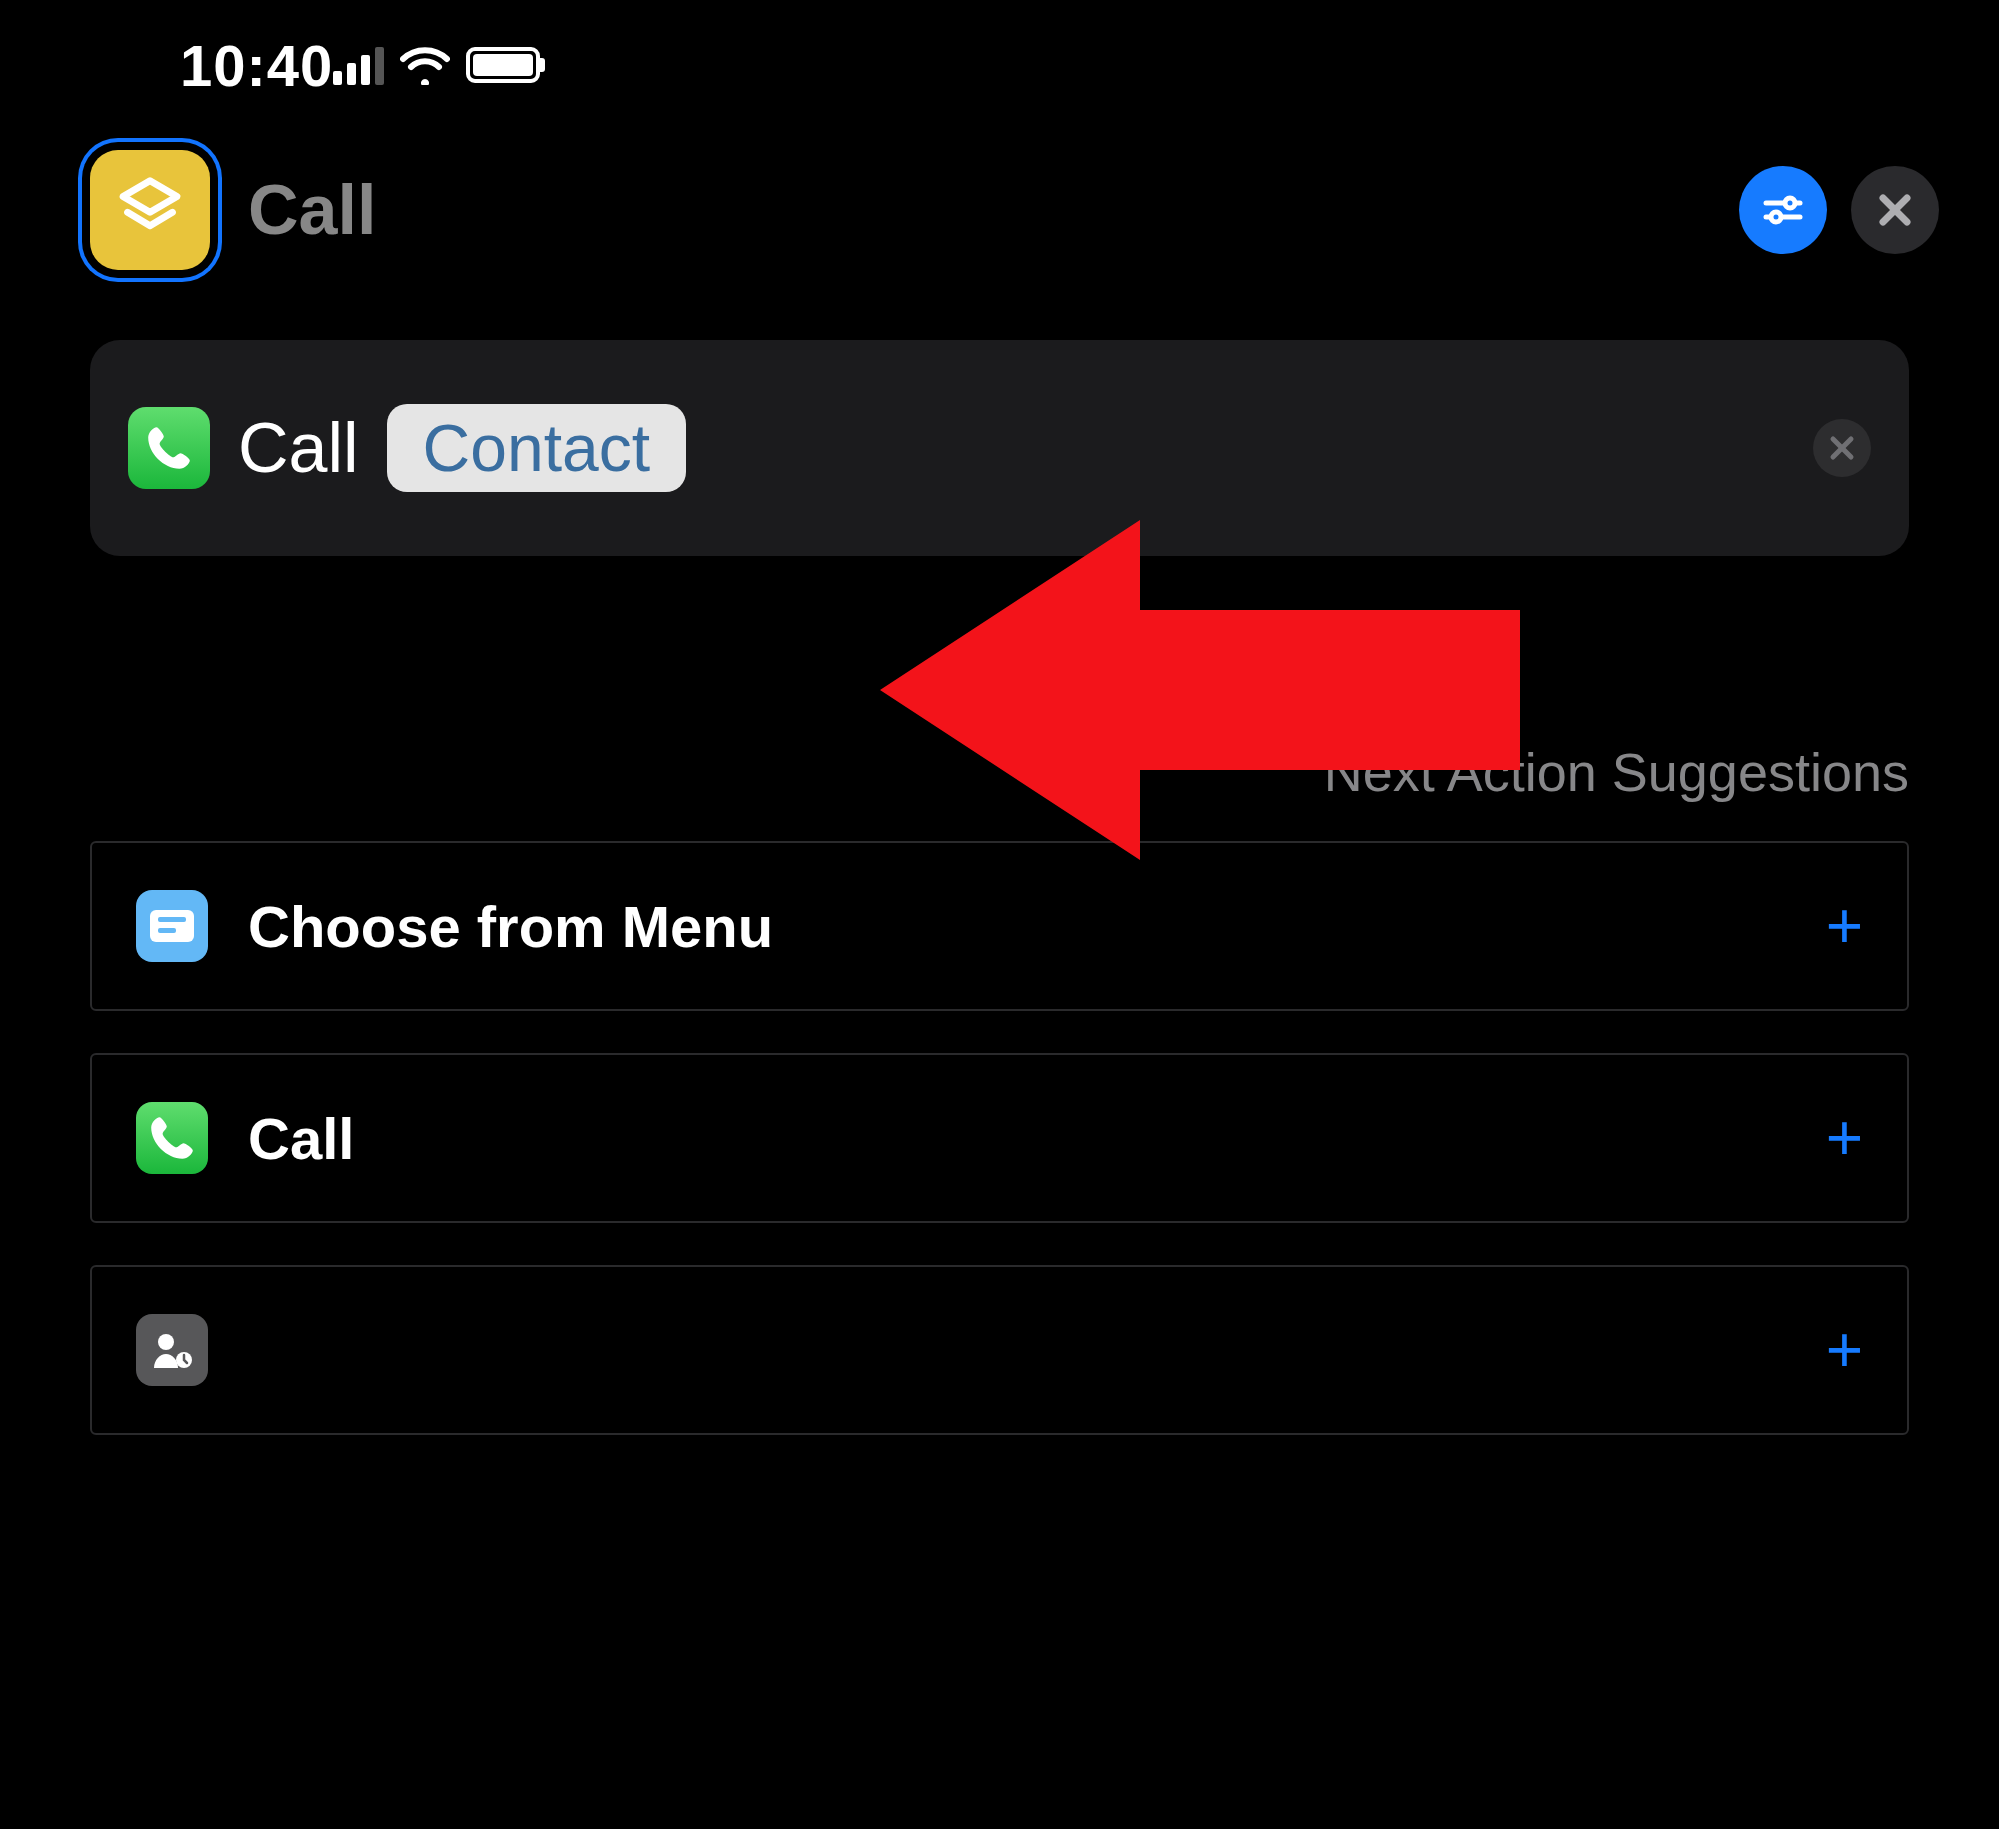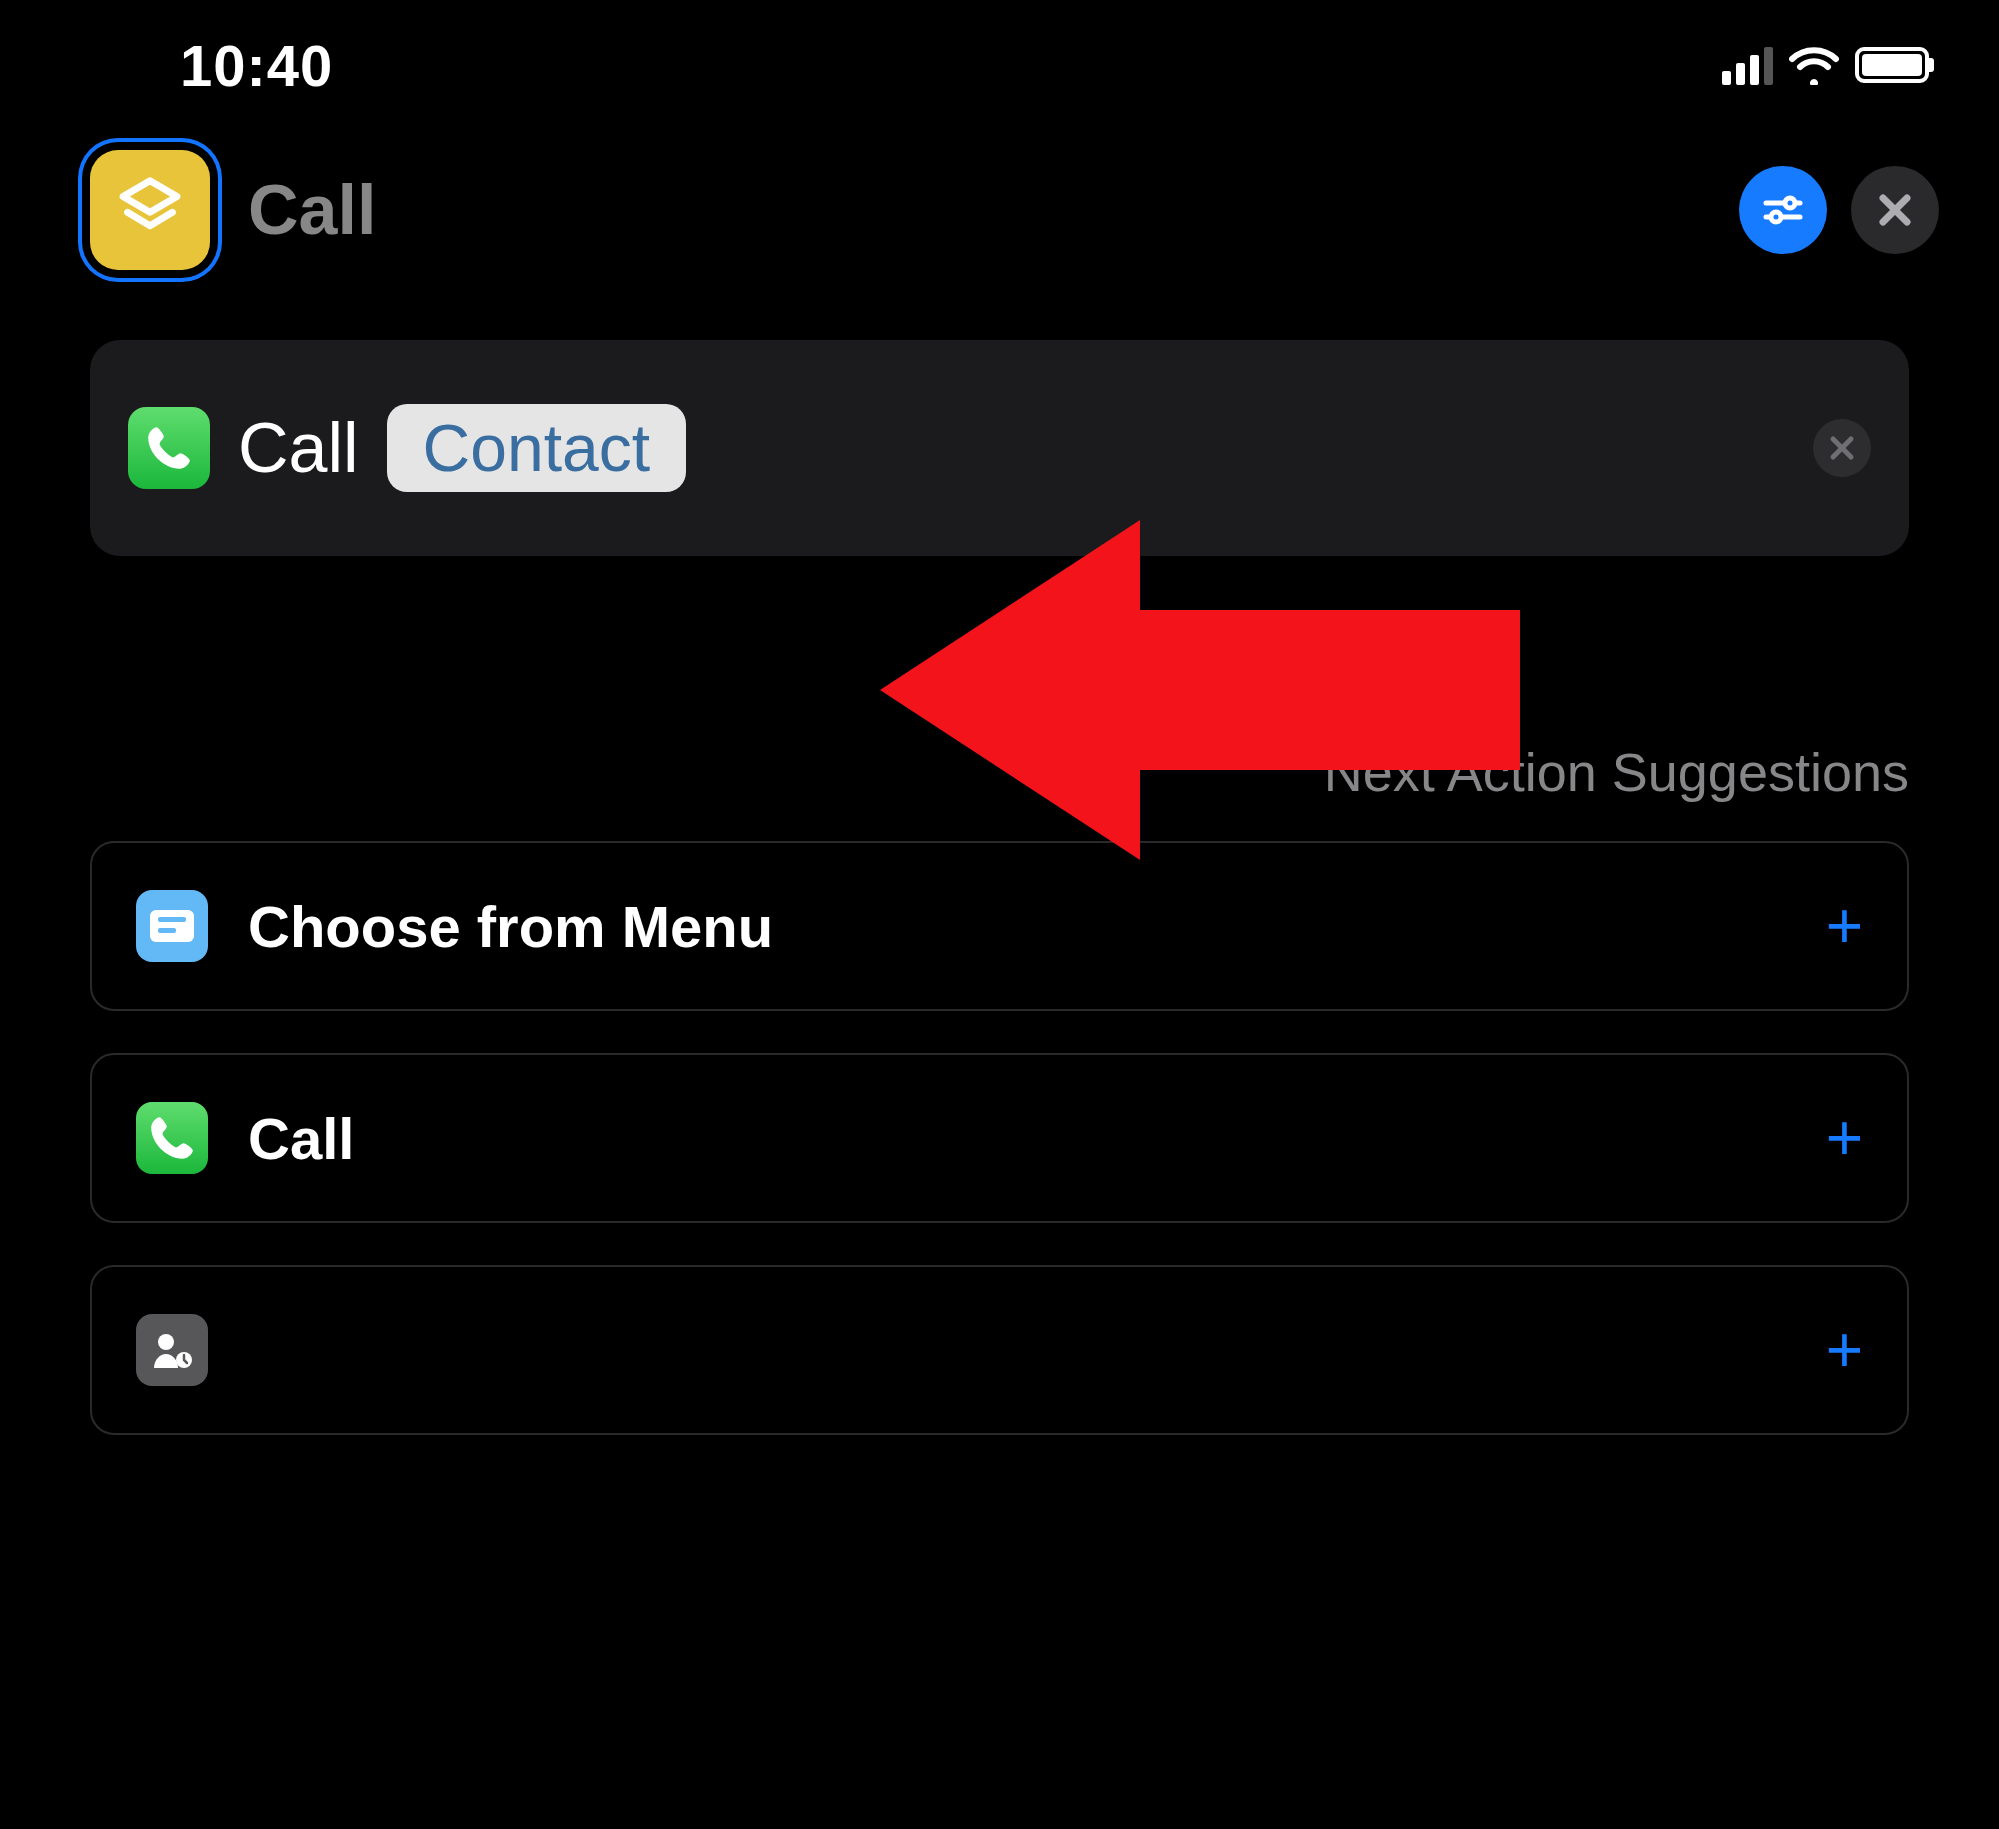--- a/index.html
+++ b/index.html
@@ -16,21 +16,20 @@
     background: #000;
     position: relative;
     overflow: hidden;
   }
 
   
   .status-bar {
     height: 110px;
     display: flex;
     align-items: center;
-    justify-content: space-between;
     padding: 20px 70px 0 180px;
   }
   .status-time {
     font-size: 58px;
     font-weight: 600;
     letter-spacing: 1px;
   }
   .status-right { display: flex; align-items: center; gap: 16px; }
   .signal-bars { display: flex; align-items: flex-end; gap: 5px; height: 40px; }
   .signal-bars span {
@@ -139,21 +138,21 @@
   
   .sugg { padding: 185px 90px 0 90px; text-align: right; }
   .sugg-title {
     font-size: 54px;
     color:#878789;
     font-weight: 500;
     margin-bottom: 38px;
   }
   .sugg-card {
     border:2px solid #2a2a2c;
-    border-radius: 24px;
+    border-radius: 6px;
     height: 170px;
     display:flex;
     align-items:center;
     padding:0 44px;
     gap: 40px;
     margin-bottom: 42px;
   }
   .sugg-card .app-icon { width:72px; height:72px; border-radius:16px; }
   .sugg-card .label { font-size: 58px; font-weight: 600; color:#fff; }
   .plus {

